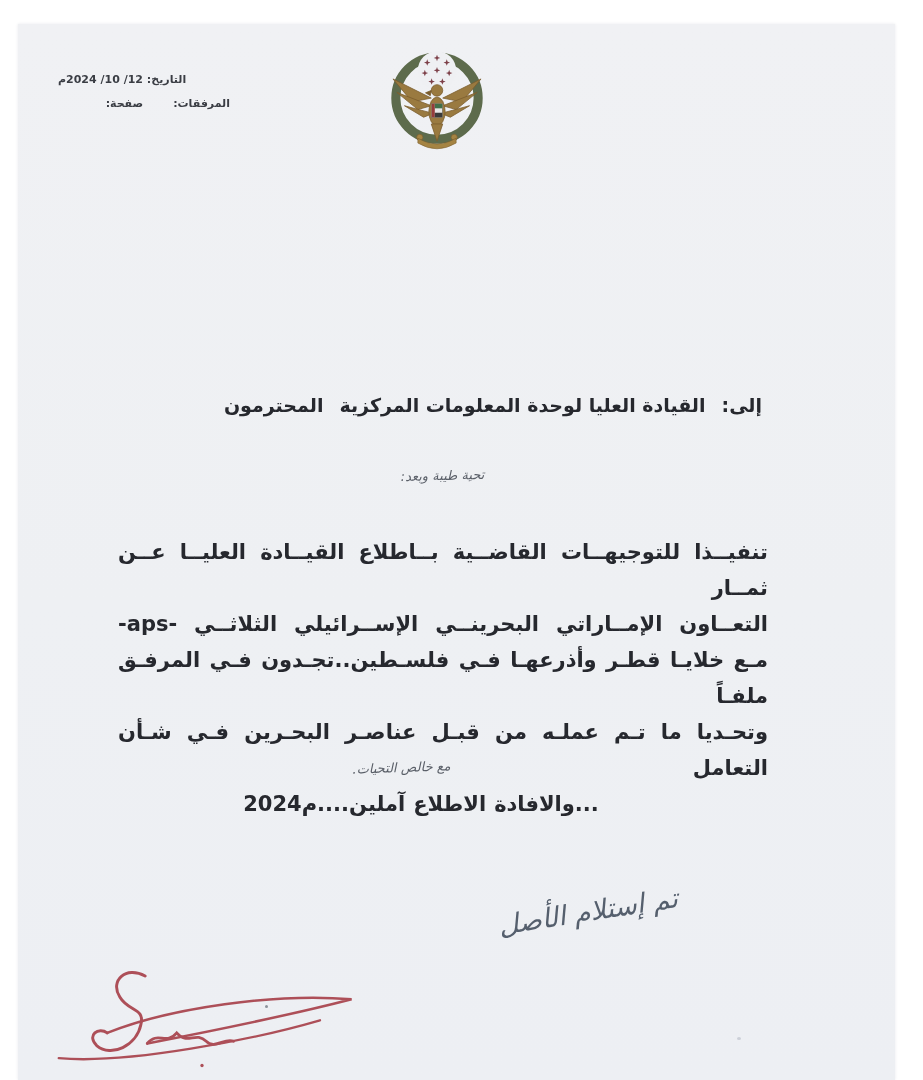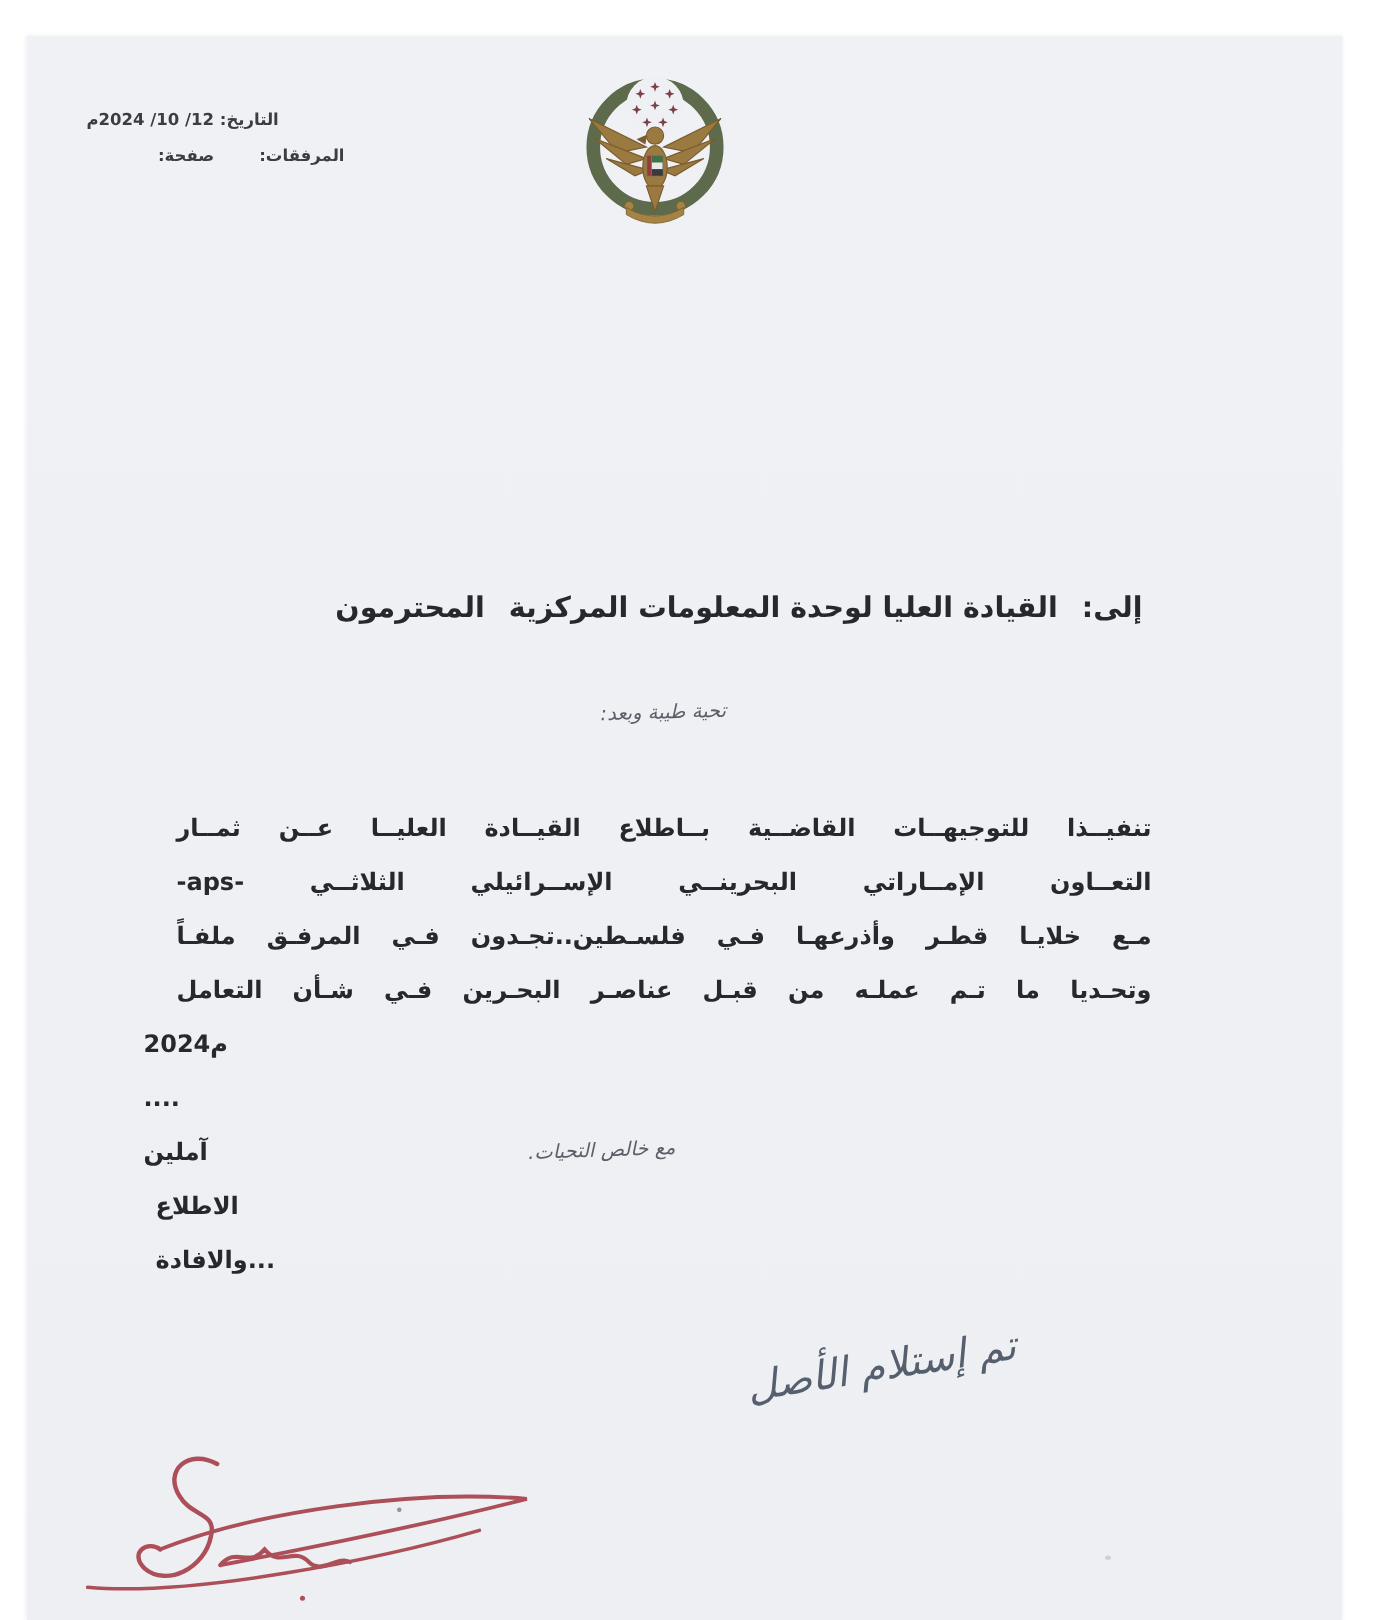--- a/index.html
+++ b/index.html
@@ -40,25 +40,25 @@
     font-size:13px;font-style:italic;color:#5a5f68;
     transform:translateX(-14px) rotate(-1.5deg);
   }
   .subject{
     position:absolute;left:0;right:0;top:479px;text-align:center;
     font-size:14.5px;font-weight:bold;text-decoration:underline;
     color:#2d2f36;
   }
   .body-block{
     position:absolute;right:127px;left:100px;top:510px;
-    font-size:16px;font-weight:bold;color:#26282e;line-height:36px;
+    font-size:21px;font-weight:bold;color:#26282e;line-height:36px;
   }
   .bline{text-align:justify;text-align-last:justify;direction:rtl;}
   .last-line{
-    display:flex;flex-direction:column;direction:ltr;justify-content:center;
+    display:flex;direction:ltr;justify-content:center;
     transform:translateX(-22px);
   }
   .last-line span{white-space:pre;}
   .last-line .sp{margin-left:8px;}
   .closing{
     position:absolute;left:0;right:0;top:736px;text-align:center;
     font-size:13px;font-style:italic;color:#5a5f68;
     transform:translateX(-55px) rotate(-2deg);
   }
   .sender{

